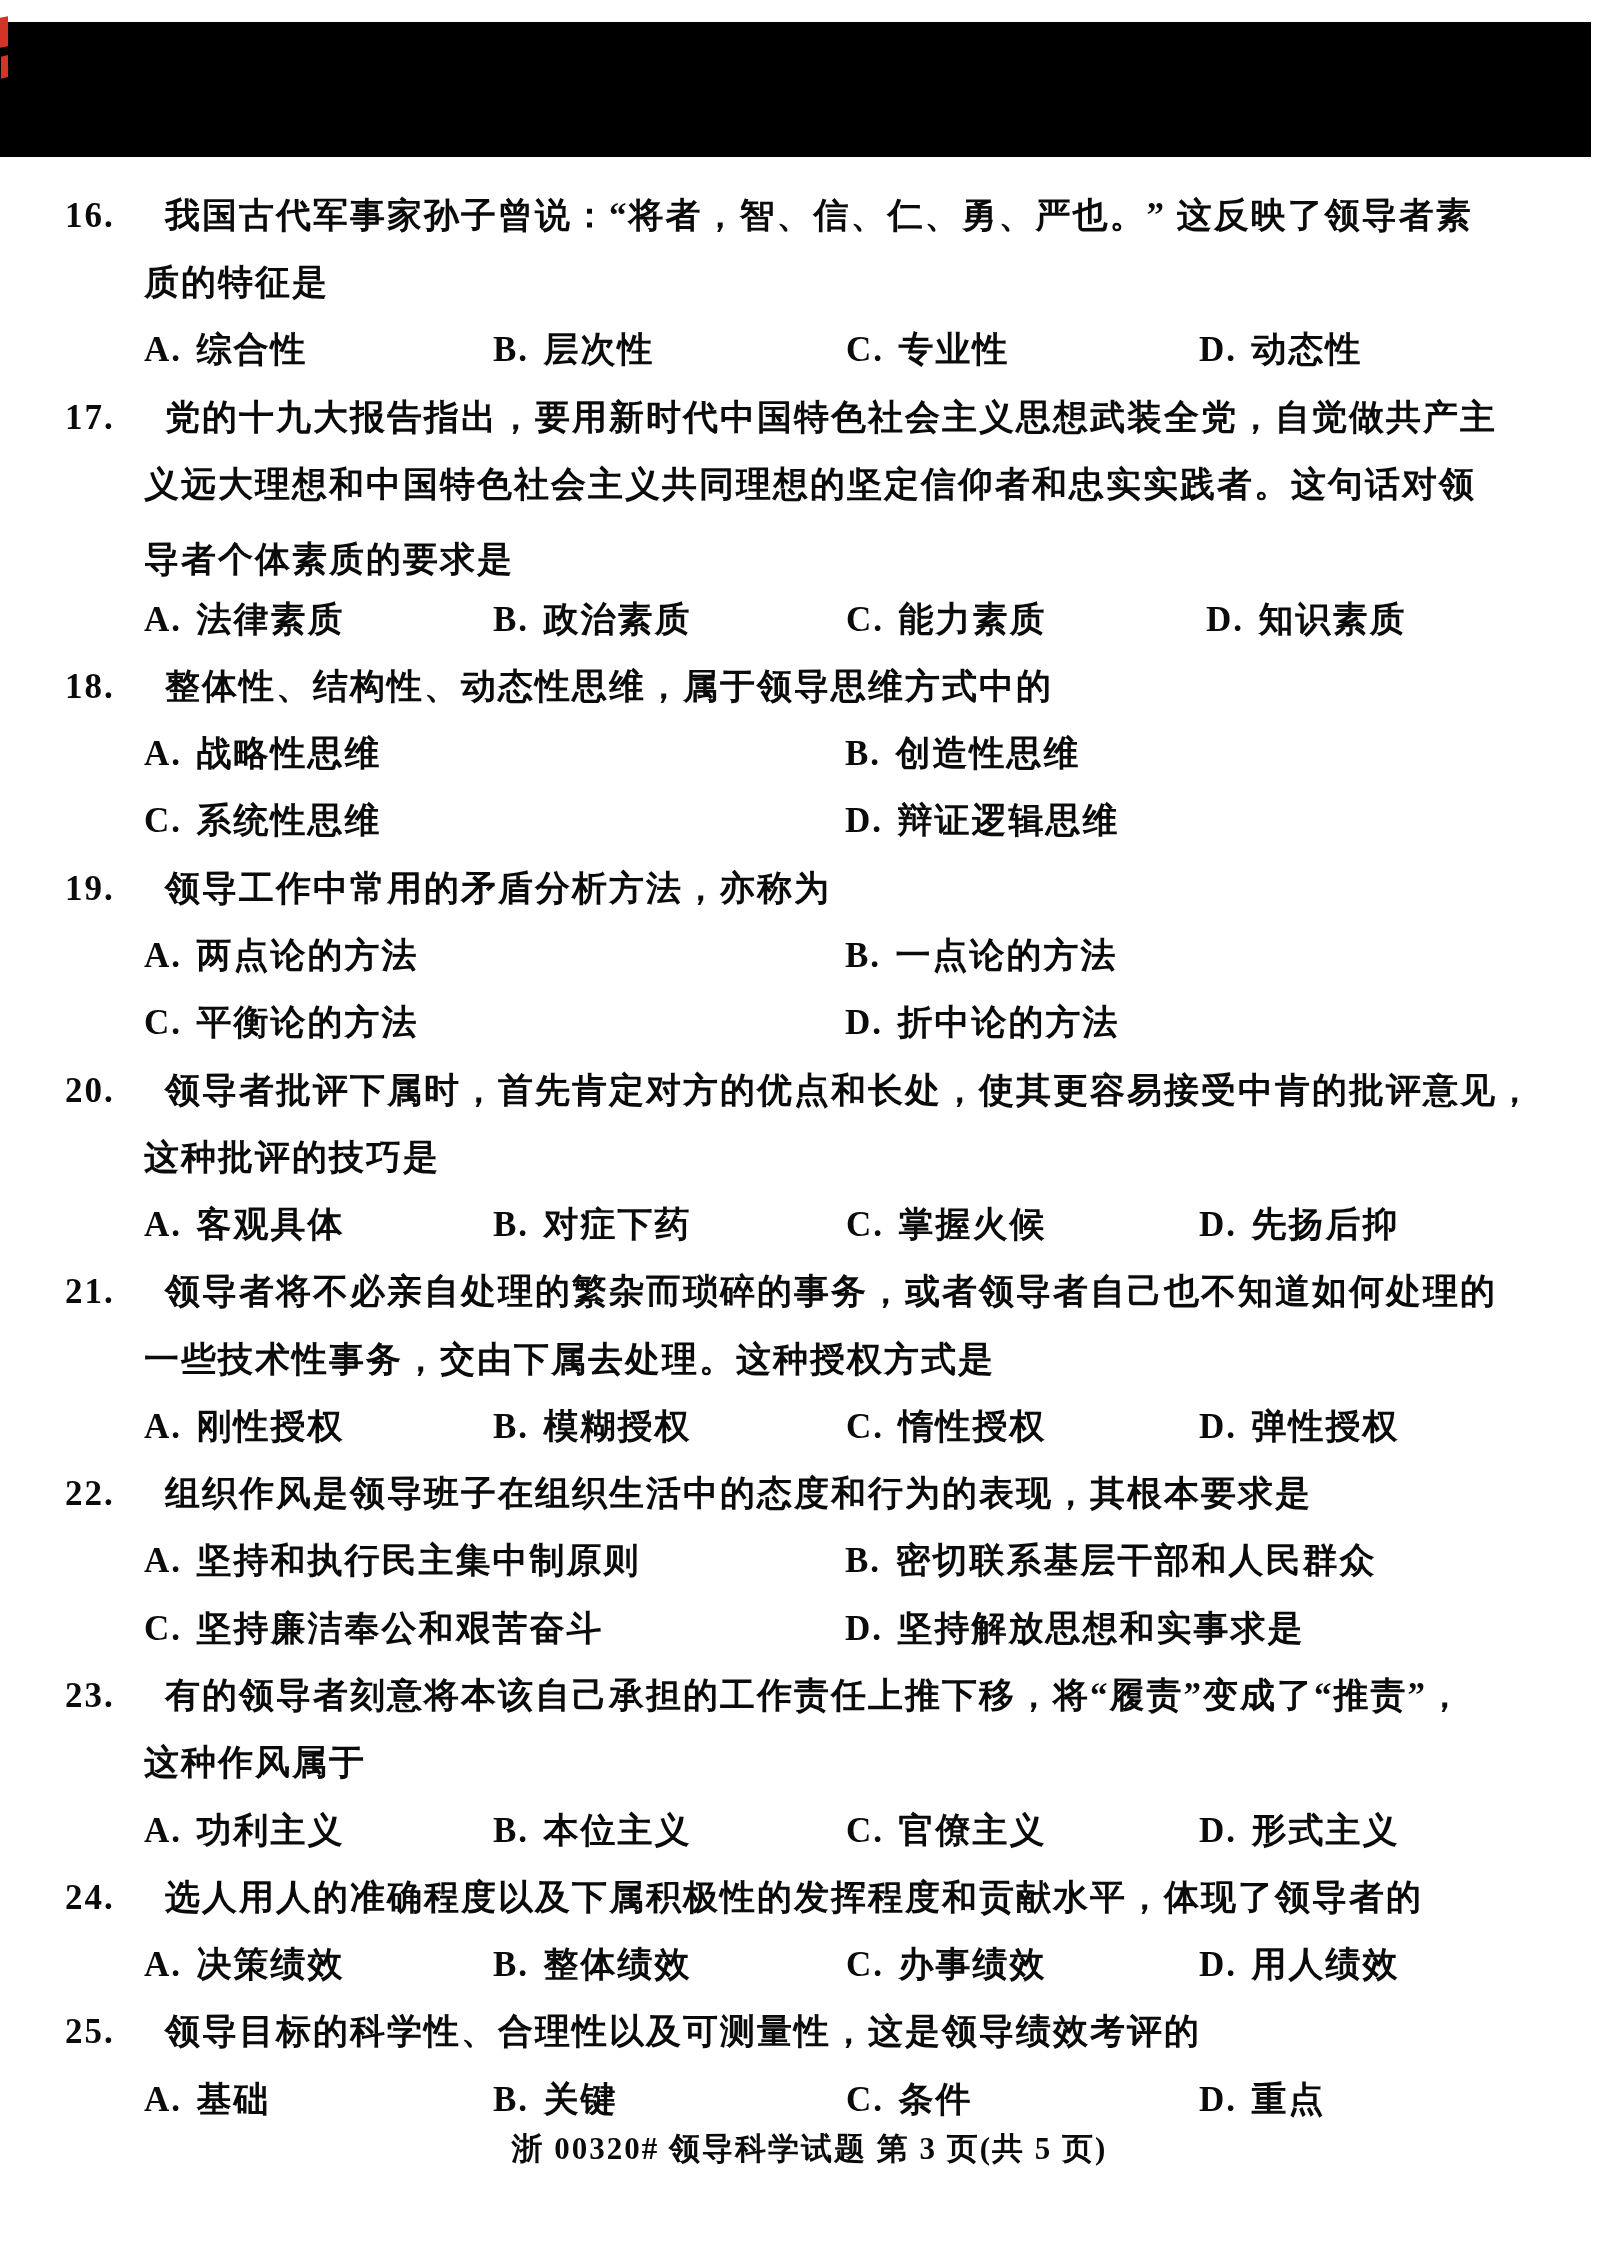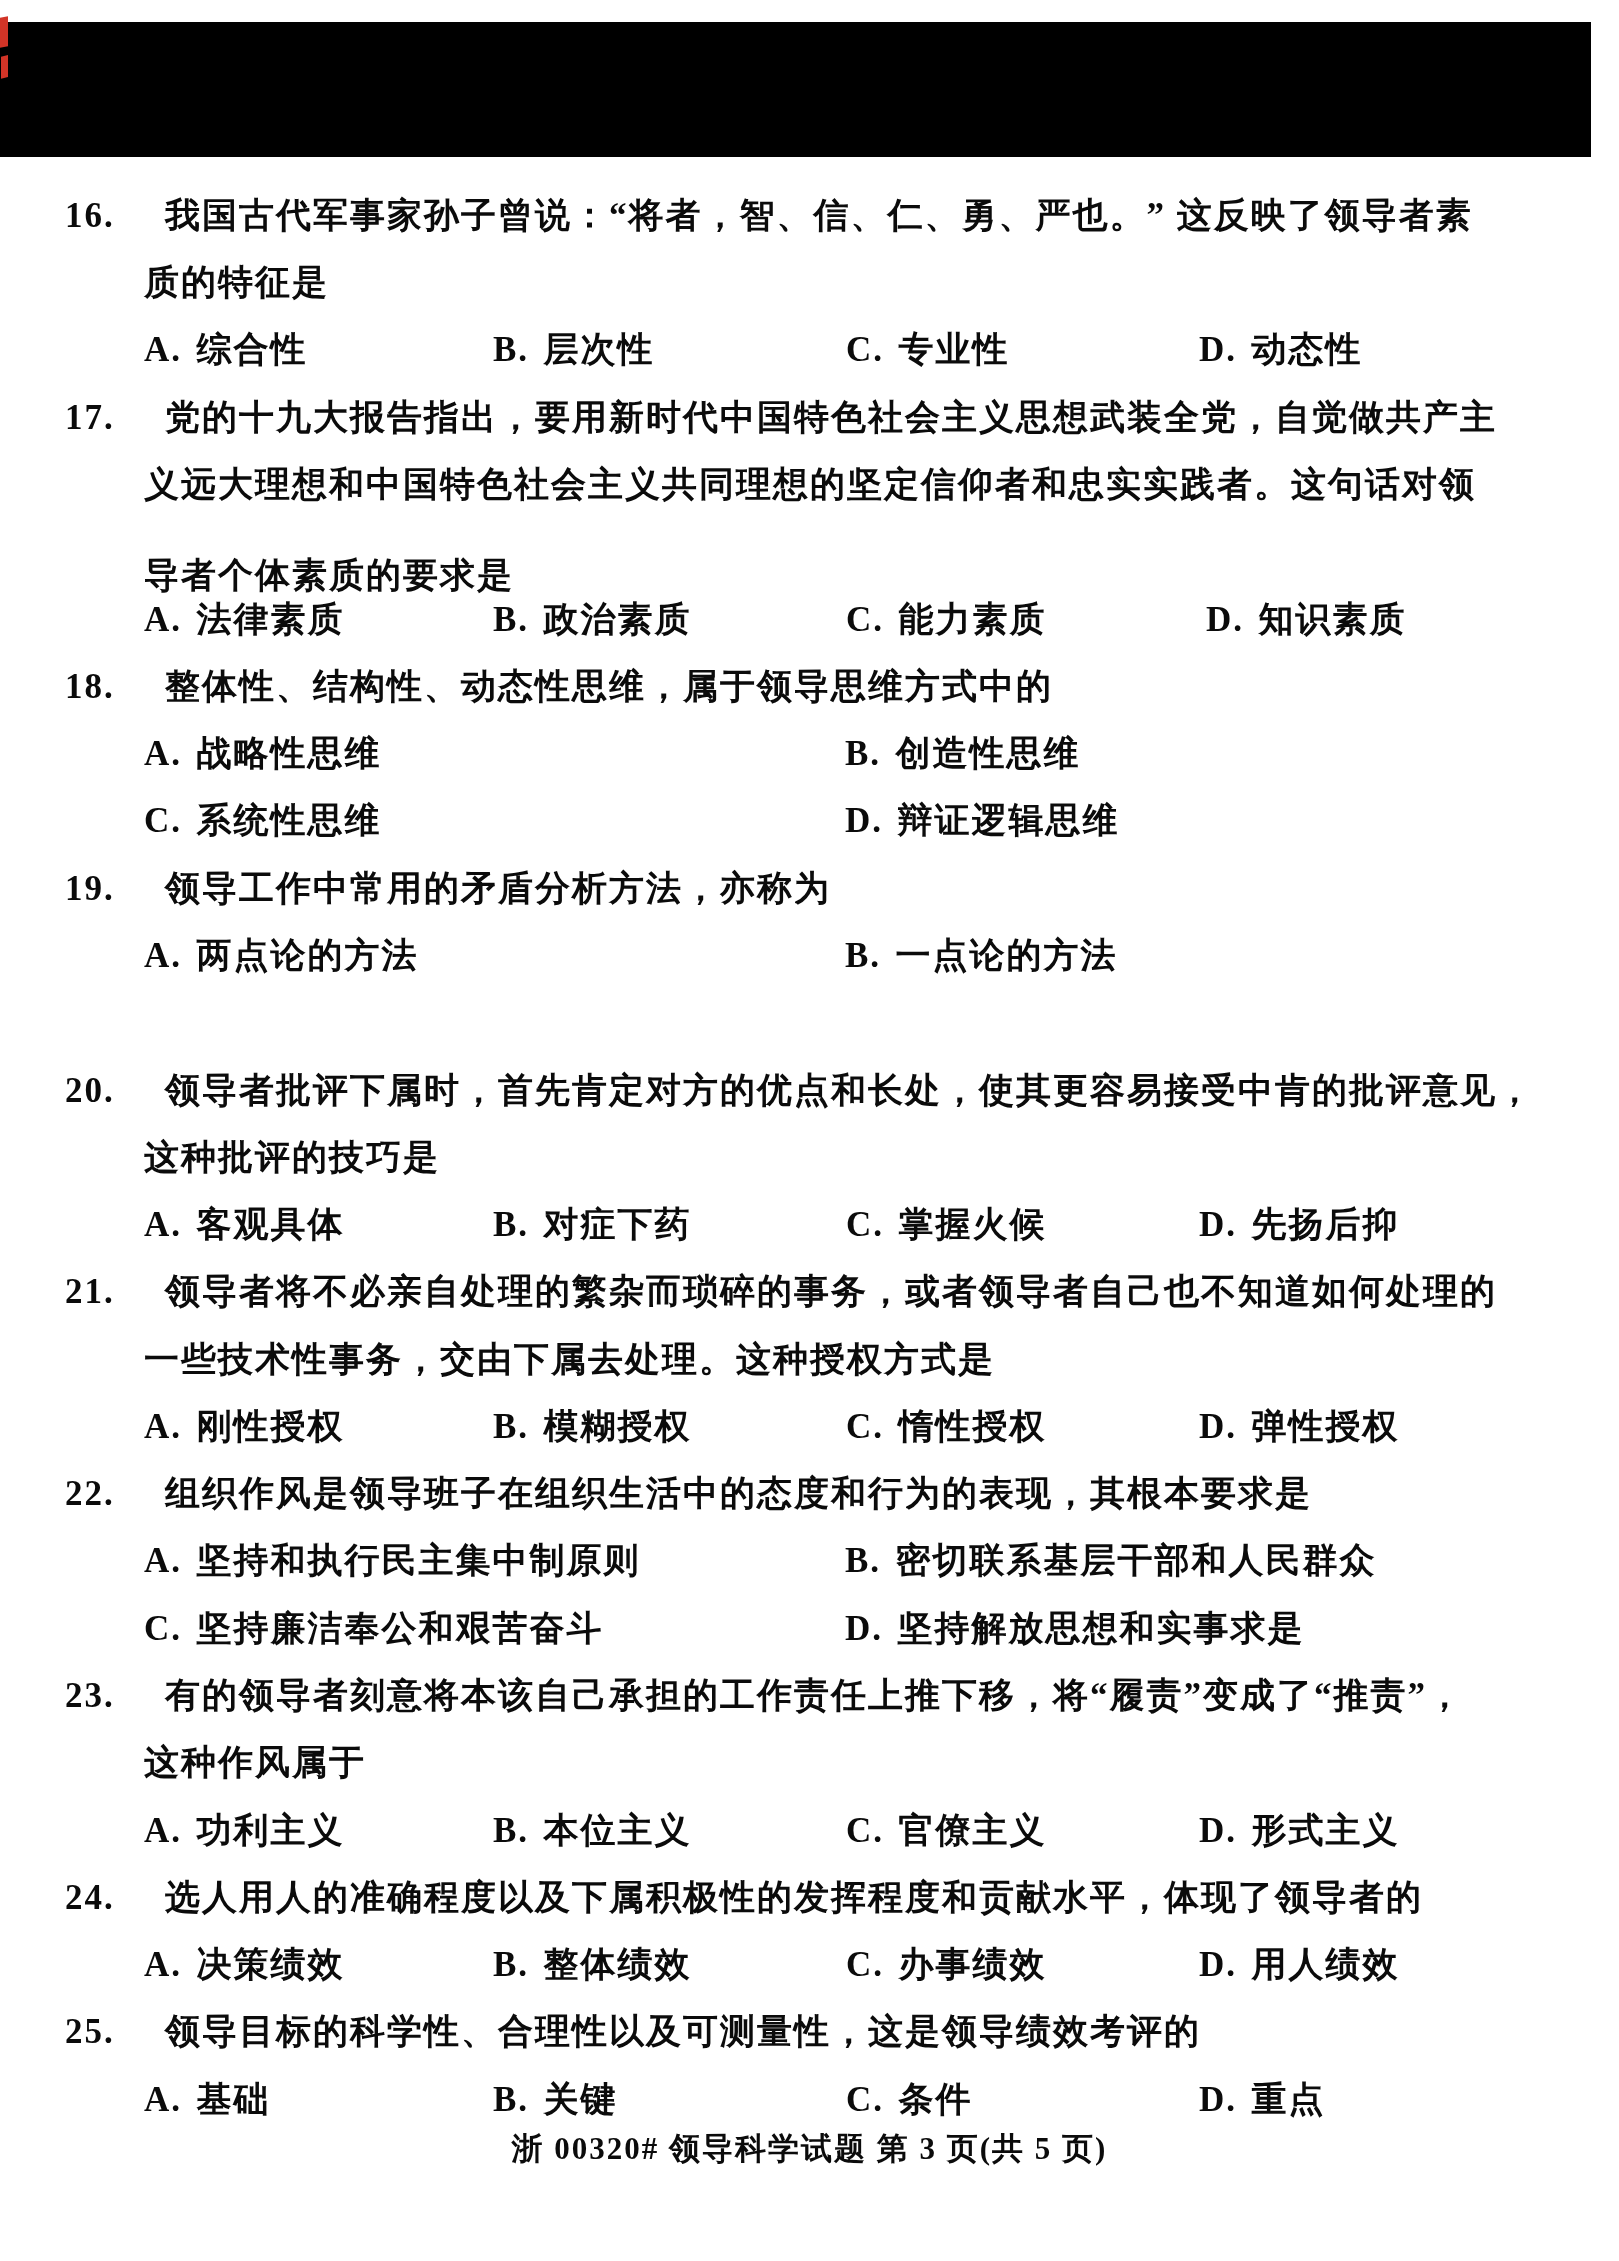--- a/index.html
+++ b/index.html
@@ -78,21 +78,21 @@
         <span class="option" style="left: 846px;"><span class="opt-label">C.</span><span class="opt-text">专业性</span></span>
         <span class="option" style="left: 1199px;"><span class="opt-label">D.</span><span class="opt-text">动态性</span></span>
       </div>
       <div class="row" style="top: 398px;">
         <span class="qnum">17.</span>
         <span class="qtext">党的十九大报告指出，要用新时代中国特色社会主义思想武装全党，自觉做共产主</span>
       </div>
       <div class="row cont" style="top: 465px;">
         <span class="qtext">义远大理想和中国特色社会主义共同理想的坚定信仰者和忠实实践者。这句话对领</span>
       </div>
-      <div class="row cont" style="top: 556px;">
+      <div class="row cont" style="top: 540px;">
         <span class="qtext">导者个体素质的要求是</span>
       </div>
       <div class="row" style="top: 600px;">
         <span class="option" style="left: 144px;"><span class="opt-label">A.</span><span class="opt-text">法律素质</span></span>
         <span class="option" style="left: 493px;"><span class="opt-label">B.</span><span class="opt-text">政治素质</span></span>
         <span class="option" style="left: 846px;"><span class="opt-label">C.</span><span class="opt-text">能力素质</span></span>
         <span class="option" style="left: 1206px;"><span class="opt-label">D.</span><span class="opt-text">知识素质</span></span>
       </div>
       <div class="row" style="top: 667px;">
         <span class="qnum">18.</span>
@@ -106,20 +106,24 @@
         <span class="option" style="left: 144px;"><span class="opt-label">C.</span><span class="opt-text">系统性思维</span></span>
         <span class="option" style="left: 845px;"><span class="opt-label">D.</span><span class="opt-text">辩证逻辑思维</span></span>
       </div>
       <div class="row" style="top: 869px;">
         <span class="qnum">19.</span>
         <span class="qtext">领导工作中常用的矛盾分析方法，亦称为</span>
       </div>
       <div class="row" style="top: 936px; padding-left: 16px;">
         <span class="option" style="left: 144px;"><span class="opt-label">A.</span><span class="opt-text">两点论的方法</span></span>
         <span class="option" style="left: 845px;"><span class="opt-label">B.</span><span class="opt-text">一点论的方法</span></span>
+      </div>
+      <div class="row" style="top: 1003px;">
+        <span class="option" style="left: 144px;"><span class="opt-label">C.</span><span class="opt-text">平衡论的方法</span></span>
+        <span class="option" style="left: 845px;"><span class="opt-label">D.</span><span class="opt-text">折中论的方法</span></span>
       </div>
       <div class="row" style="top: 1071px;">
         <span class="qnum">20.</span>
         <span class="qtext">领导者批评下属时，首先肯定对方的优点和长处，使其更容易接受中肯的批评意见，</span>
       </div>
       <div class="row cont" style="top: 1138px;">
         <span class="qtext">这种批评的技巧是</span>
       </div>
       <div class="row" style="top: 1205px;">
         <span class="option" style="left: 144px;"><span class="opt-label">A.</span><span class="opt-text">客观具体</span></span>

